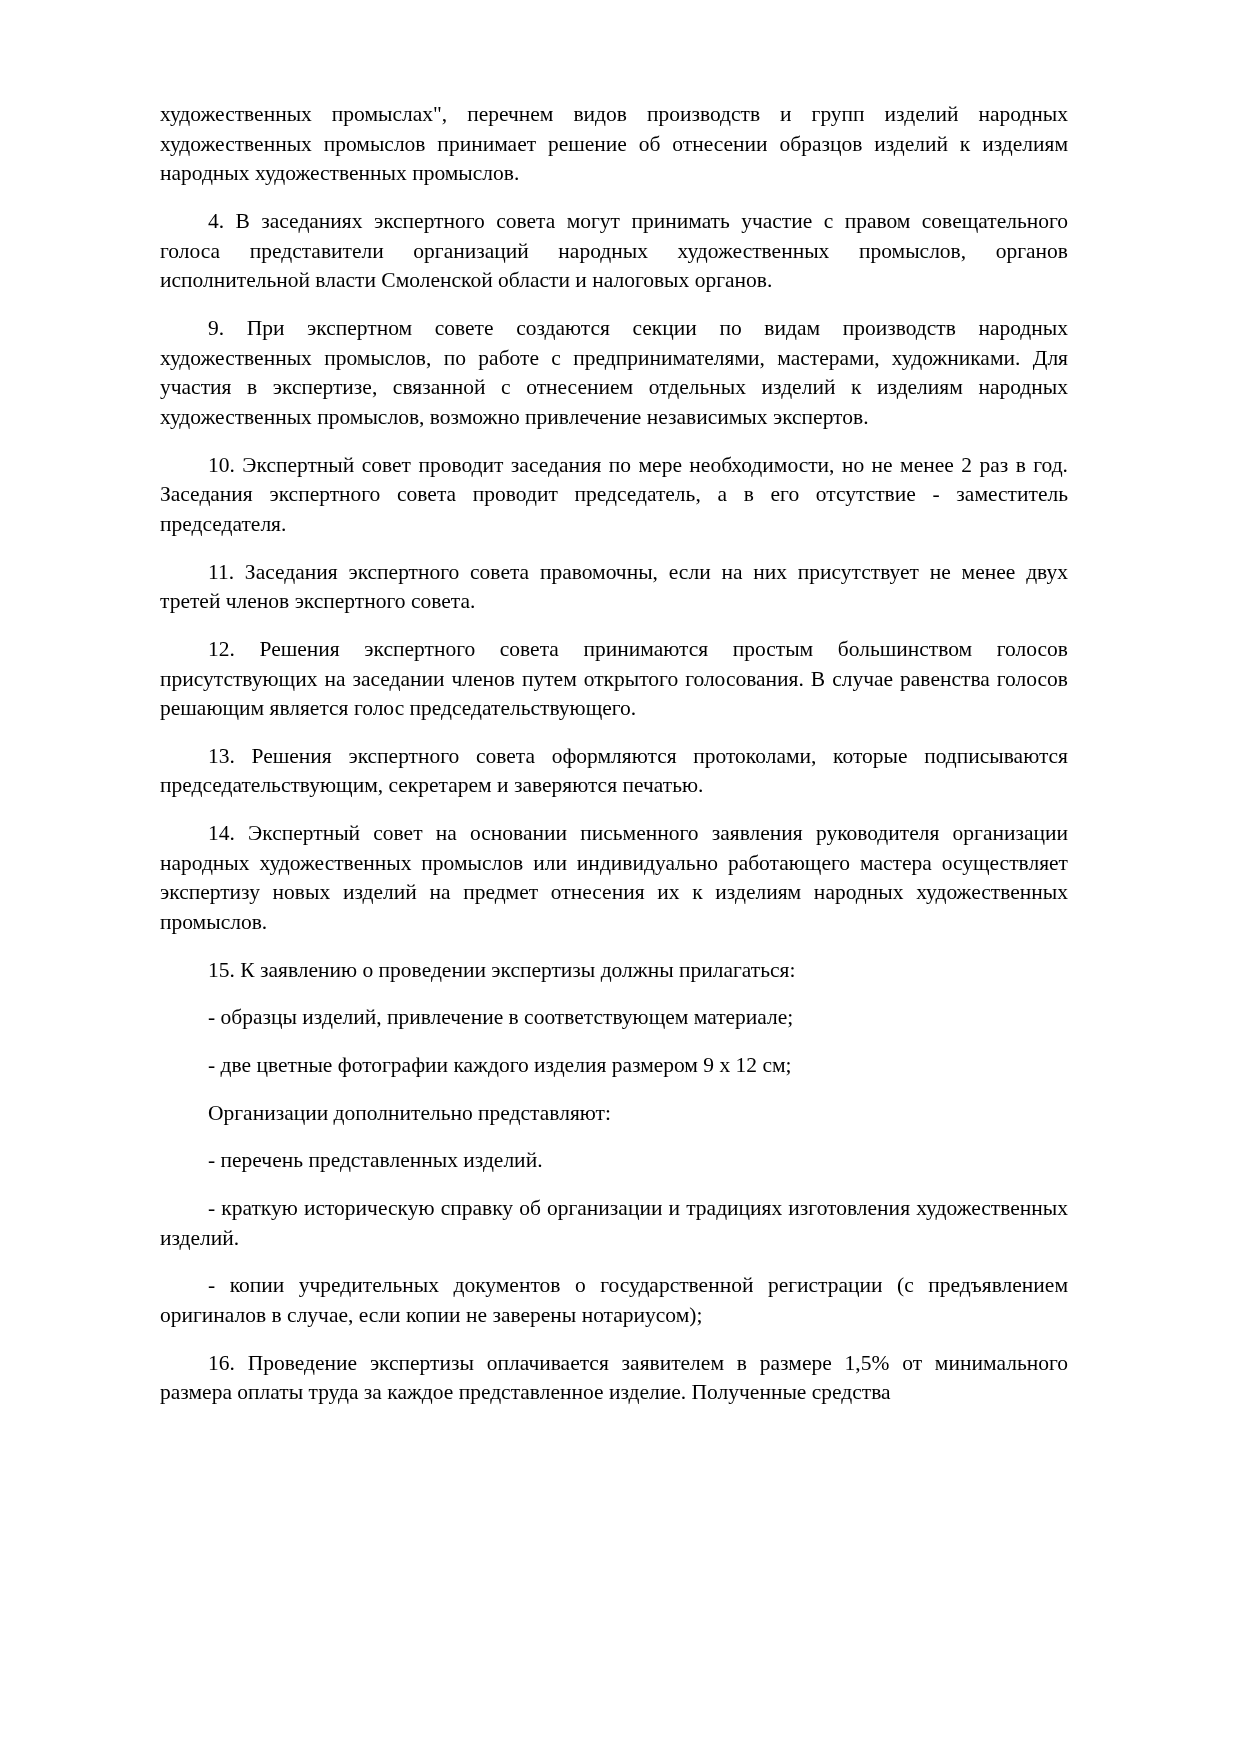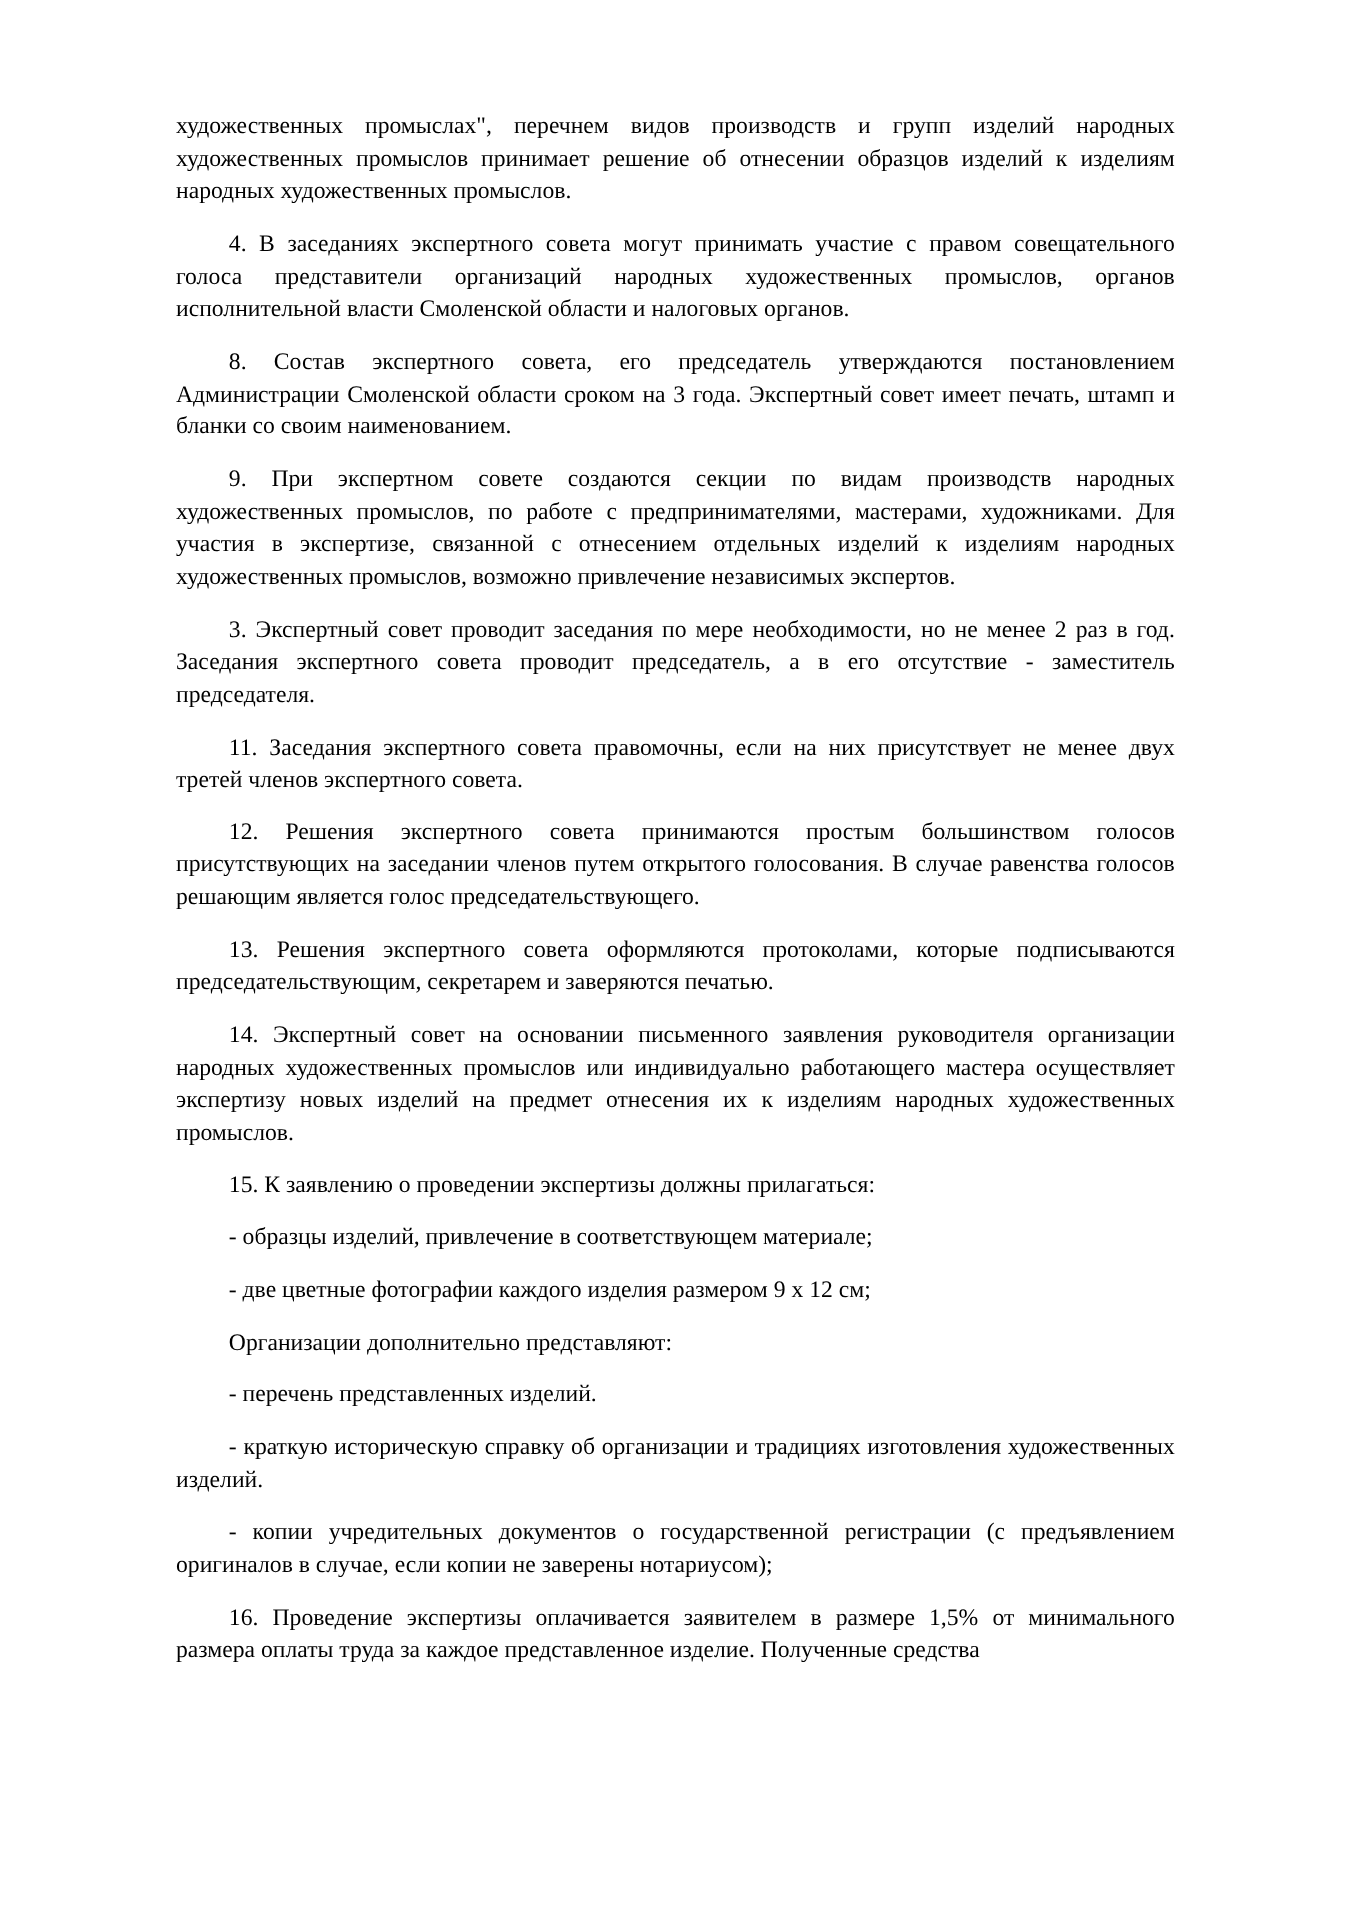--- a/index.html
+++ b/index.html
@@ -43,25 +43,24 @@
 </head>
 <body>
 
 <div class="page">
   <div class="doc-body">
 
     <p class="para-noindent">художественных промыслах", перечнем видов производств и групп изделий народных художественных промыслов принимает решение об отнесении образцов изделий к изделиям народных художественных промыслов.</p>
 
     <p class="para">4. В заседаниях экспертного совета могут принимать участие с правом совещательного голоса представители организаций народных художественных промыслов, органов исполнительной власти Смоленской области и налоговых органов.</p>
 
-    <p class="para">8. Состав экспертного совета, его председатель утверждаются постановлением Администрации Смоленской области сроком на 3 года. Экспертный совет имеет печать, штамп и бланки со своим наименованием.</p>
 
     <p class="para">9. При экспертном совете создаются секции по видам производств народных художественных промыслов, по работе с предпринимателями, мастерами, художниками. Для участия в экспертизе, связанной с отнесением отдельных изделий к изделиям народных художественных промыслов, возможно привлечение независимых экспертов.</p>
 
-    <p class="para">3. Экспертный совет проводит заседания по мере необходимости, но не менее 2 раз в год. Заседания экспертного совета проводит председатель, а в его отсутствие - заместитель председателя.</p>
+    <p class="para">10. Экспертный совет проводит заседания по мере необходимости, но не менее 2 раз в год. Заседания экспертного совета проводит председатель, а в его отсутствие - заместитель председателя.</p>
 
     <p class="para">11. Заседания экспертного совета правомочны, если на них присутствует не менее двух третей членов экспертного совета.</p>
 
     <p class="para">12. Решения экспертного совета принимаются простым большинством голосов присутствующих на заседании членов путем открытого голосования. В случае равенства голосов решающим является голос председательствующего.</p>
 
     <p class="para">13. Решения экспертного совета оформляются протоколами, которые подписываются председательствующим, секретарем и заверяются печатью.</p>
 
 
     <p class="para">14. Экспертный совет на основании письменного заявления руководителя организации народных художественных промыслов или индивидуально работающего мастера осуществляет экспертизу новых изделий на предмет отнесения их к изделиям народных художественных промыслов.</p>
 

